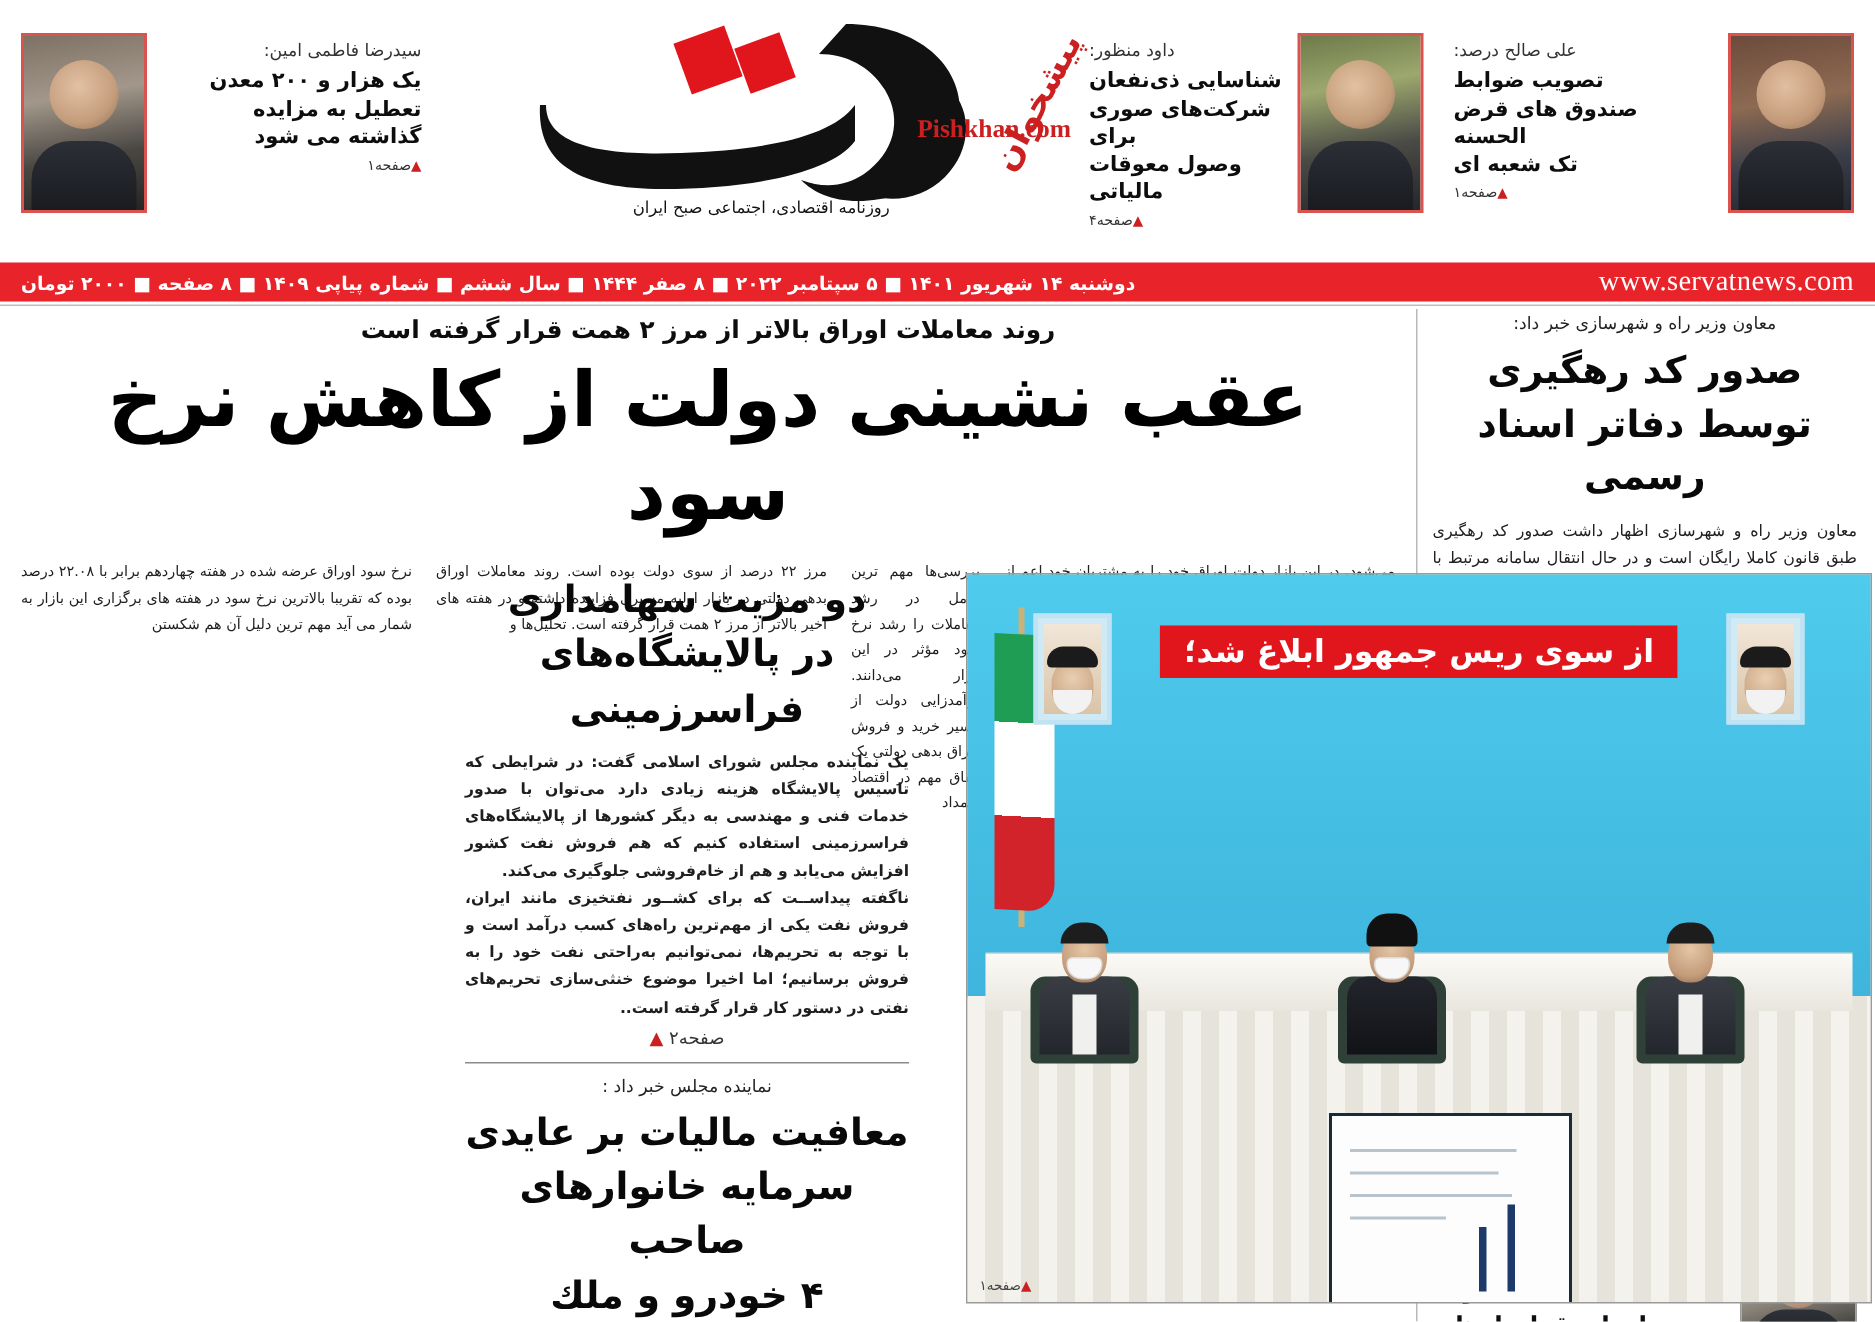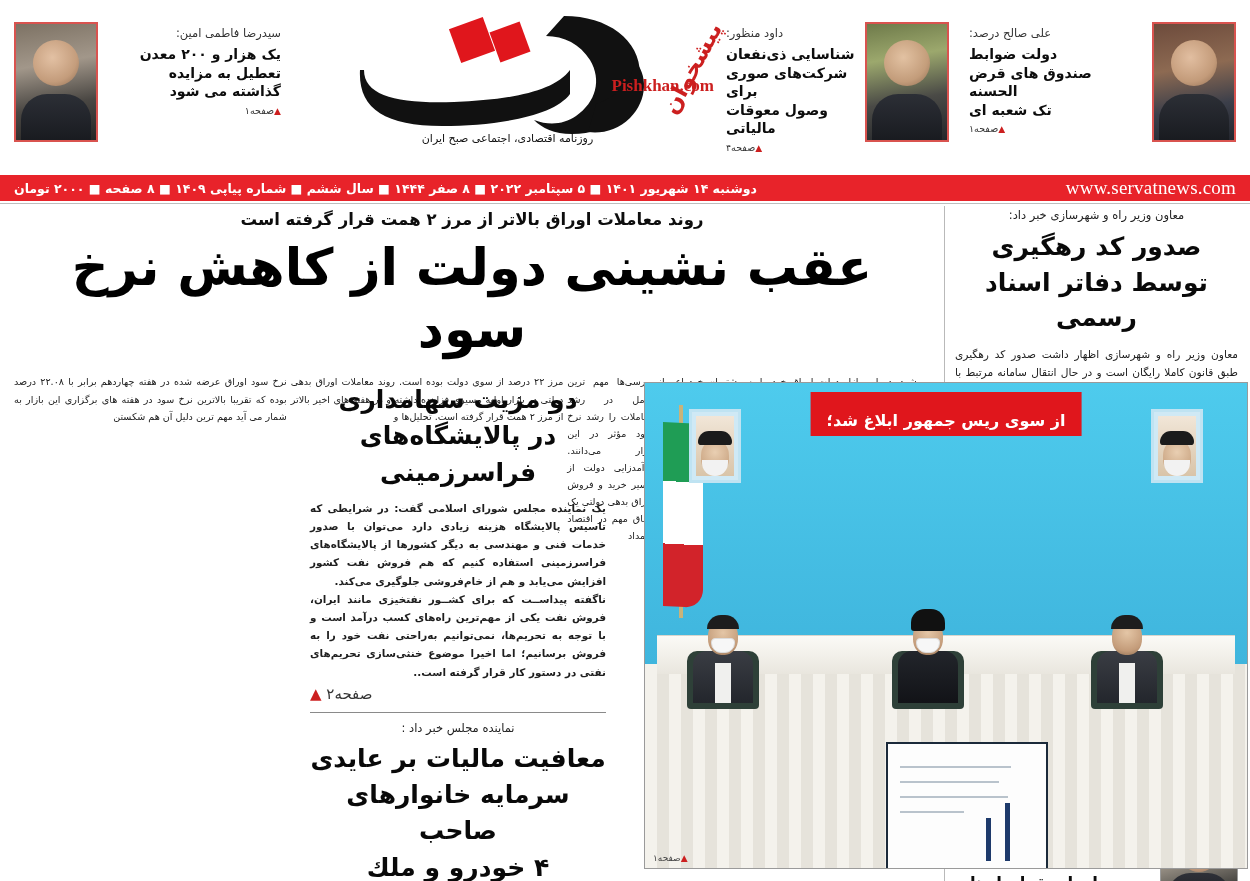--- a/index.html
+++ b/index.html
@@ -139,36 +139,36 @@
   .leadcol { position:absolute; right: 306px; left: 0; top: 0; width: 944px; height: 675px; padding: 0 14px; }
   .lead-kicker {
     text-align:center; font-size:16.5px; font-weight:bold; color:#0d0d0d; letter-spacing:-.4px;
     margin-top: 4px;
   }
   .lead-head {
     text-align:center; font-size:51px; font-weight:bold; color:#000; letter-spacing:-1.6px;
     line-height:1.22; margin-top: 8px;
   }
   .lead-cols {
-    display:flex; flex-direction: row-reverse; gap: 4px; margin-top: 12px;
+    display:flex; flex-direction: row-reverse; gap: 16px; margin-top: 12px;
     font-size: 9.6px; line-height:1.78; color:#202020; text-align: justify;
   }
   .lead-cols .lc { flex:1; }
   .lead-cols .lc.narrow { flex: 0 0 86px; }
   .lead-cont { font-size:9px; color:#cc1f1f; text-align:left; margin-top:2px; }
 
   
   .leftstack { position:absolute; right: 640px; top: 176px; width: 304px; padding: 0 4px; }
   .ls-head {
     font-size: 25px; font-weight:bold; line-height:1.45; text-align:center; color:#090909;
     letter-spacing:-.7px;
   }
   .ls-kicker { font-size:11.5px; color:#222; text-align:center; margin: 2px 0 6px; }
   .ls-body { margin-top: 8px; font-size: 10.4px; line-height:1.75; text-align: justify; color:#1e1e1e;font-weight:bold; }
-  .ls-page { font-size:15px; color:#333; margin-top:4px; text-align:left; }
+  .ls-page { font-size:12px; color:#333; margin-top:4px; text-align:center; }
   .ls-page .tri { color:#cc1f1f; }
   .ls-rule { height:1px; background:#8a8a8a; margin: 9px 0 8px; }
 
   
   .photo {
     position:absolute; right: 2px; top: 176px; width: 604px; height: 487px;
     border: 1px solid #9a9a9a; overflow:hidden;
     background: linear-gradient(180deg,#4ec6e8 0%,#45bfe4 52%,#3fb8dd 58%, #f2f0ea 58.5%, #eceae3 100%);
   }
   .photo .sky { position:absolute; inset:0 0 42% 0; background: linear-gradient(180deg,#4ecbed,#3fb5dd); }
@@ -244,23 +244,23 @@
   .sitter.s3 { left: 80%; }
 
   .screen {
     position:absolute; left: 40%; bottom: 0; width: 27%; height: 26%;
     background:#fdfdfd; border:2px solid #1b2a3a; border-bottom:none;
   }
   .screen .l { position:absolute; left:8%; height:2px; background:#b9c3cc; }
   .screen .bar { position:absolute; bottom:6%; width:5px; background:#1e3a6b; }
 
   .photo-ovl-red {
-    position:absolute; left: 50%; transform: translateX(-50%); top: 9px;
-    background:#e0161c; color:#fff; font-weight:bold; font-size:16px;
-    padding: 19px 16px 6px; letter-spacing:-.4px; white-space:nowrap;
+    position:absolute; left: 50%; transform: translateX(-50%); top: 34px;
+    background:#e0161c; color:#fff; font-weight:bold; font-size:21px;
+    padding: 5px 16px 6px; letter-spacing:-.4px; white-space:nowrap;
   }
   .photo-ovl-head {
     position:absolute; left: 0; right: 0; top: 56px; text-align:center;
     font-size: 45px; font-weight:bold; color:#ffffff; line-height: 1.25;
     letter-spacing:-1.2px;
     text-shadow: 2px 2px 0 #1a1a1a, -2px 2px 0 #1a1a1a, 2px -2px 0 #1a1a1a, -2px -2px 0 #1a1a1a,
                  0 3px 0 #1a1a1a, 3px 0 0 #1a1a1a, 0 -3px 0 #1a1a1a, -3px 0 0 #1a1a1a;
   }
   .photo-pg {
     position:absolute; left: 8px; bottom: 5px; font-size:9px; color:#444;
@@ -272,21 +272,21 @@
 
 <div class="page">
 
   <div class="masthead">
 
     <div class="mh-left">
       <div class="promo">
         <div class="promo-photo p1"></div>
         <div class="promo-text">
           <div class="promo-kicker">علی صالح درصد:</div>
-          <div class="promo-head" style="white-space:pre-line">دولت ضوابط
+          <div class="promo-head" style="white-space:pre-line">تصویب ضوابط
 صندوق های قرض الحسنه
 تک شعبه ای</div>
           <div class="promo-page"><span class="tri">▲</span><span>صفحه۱</span></div>
         </div>
       </div>
     </div>
 
     <div class="mh-mid2">
       <div class="promo">
         <div class="promo-photo p2"></div>

